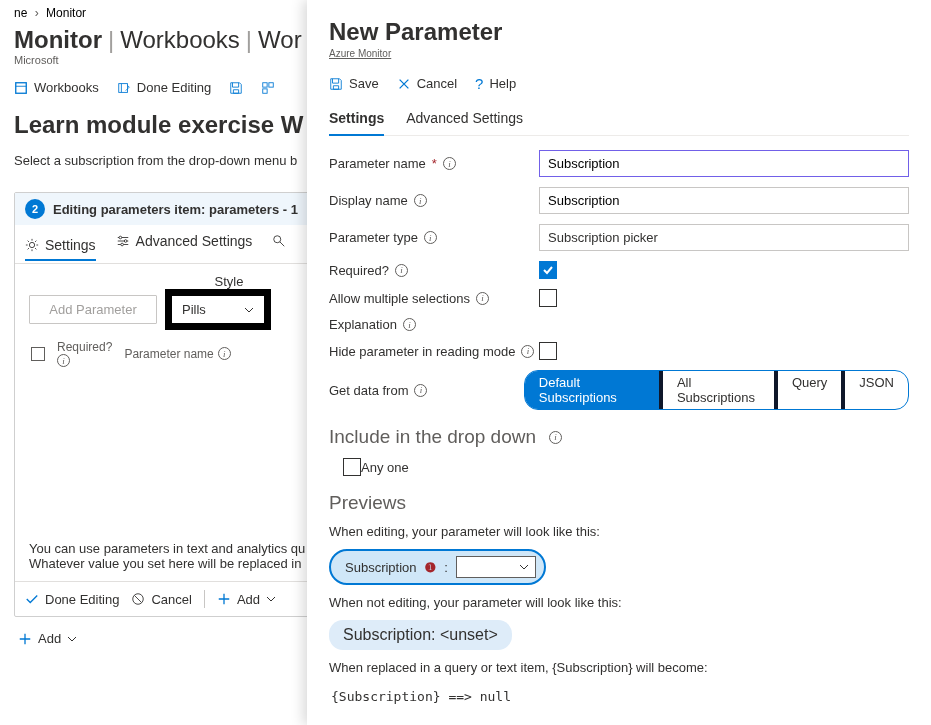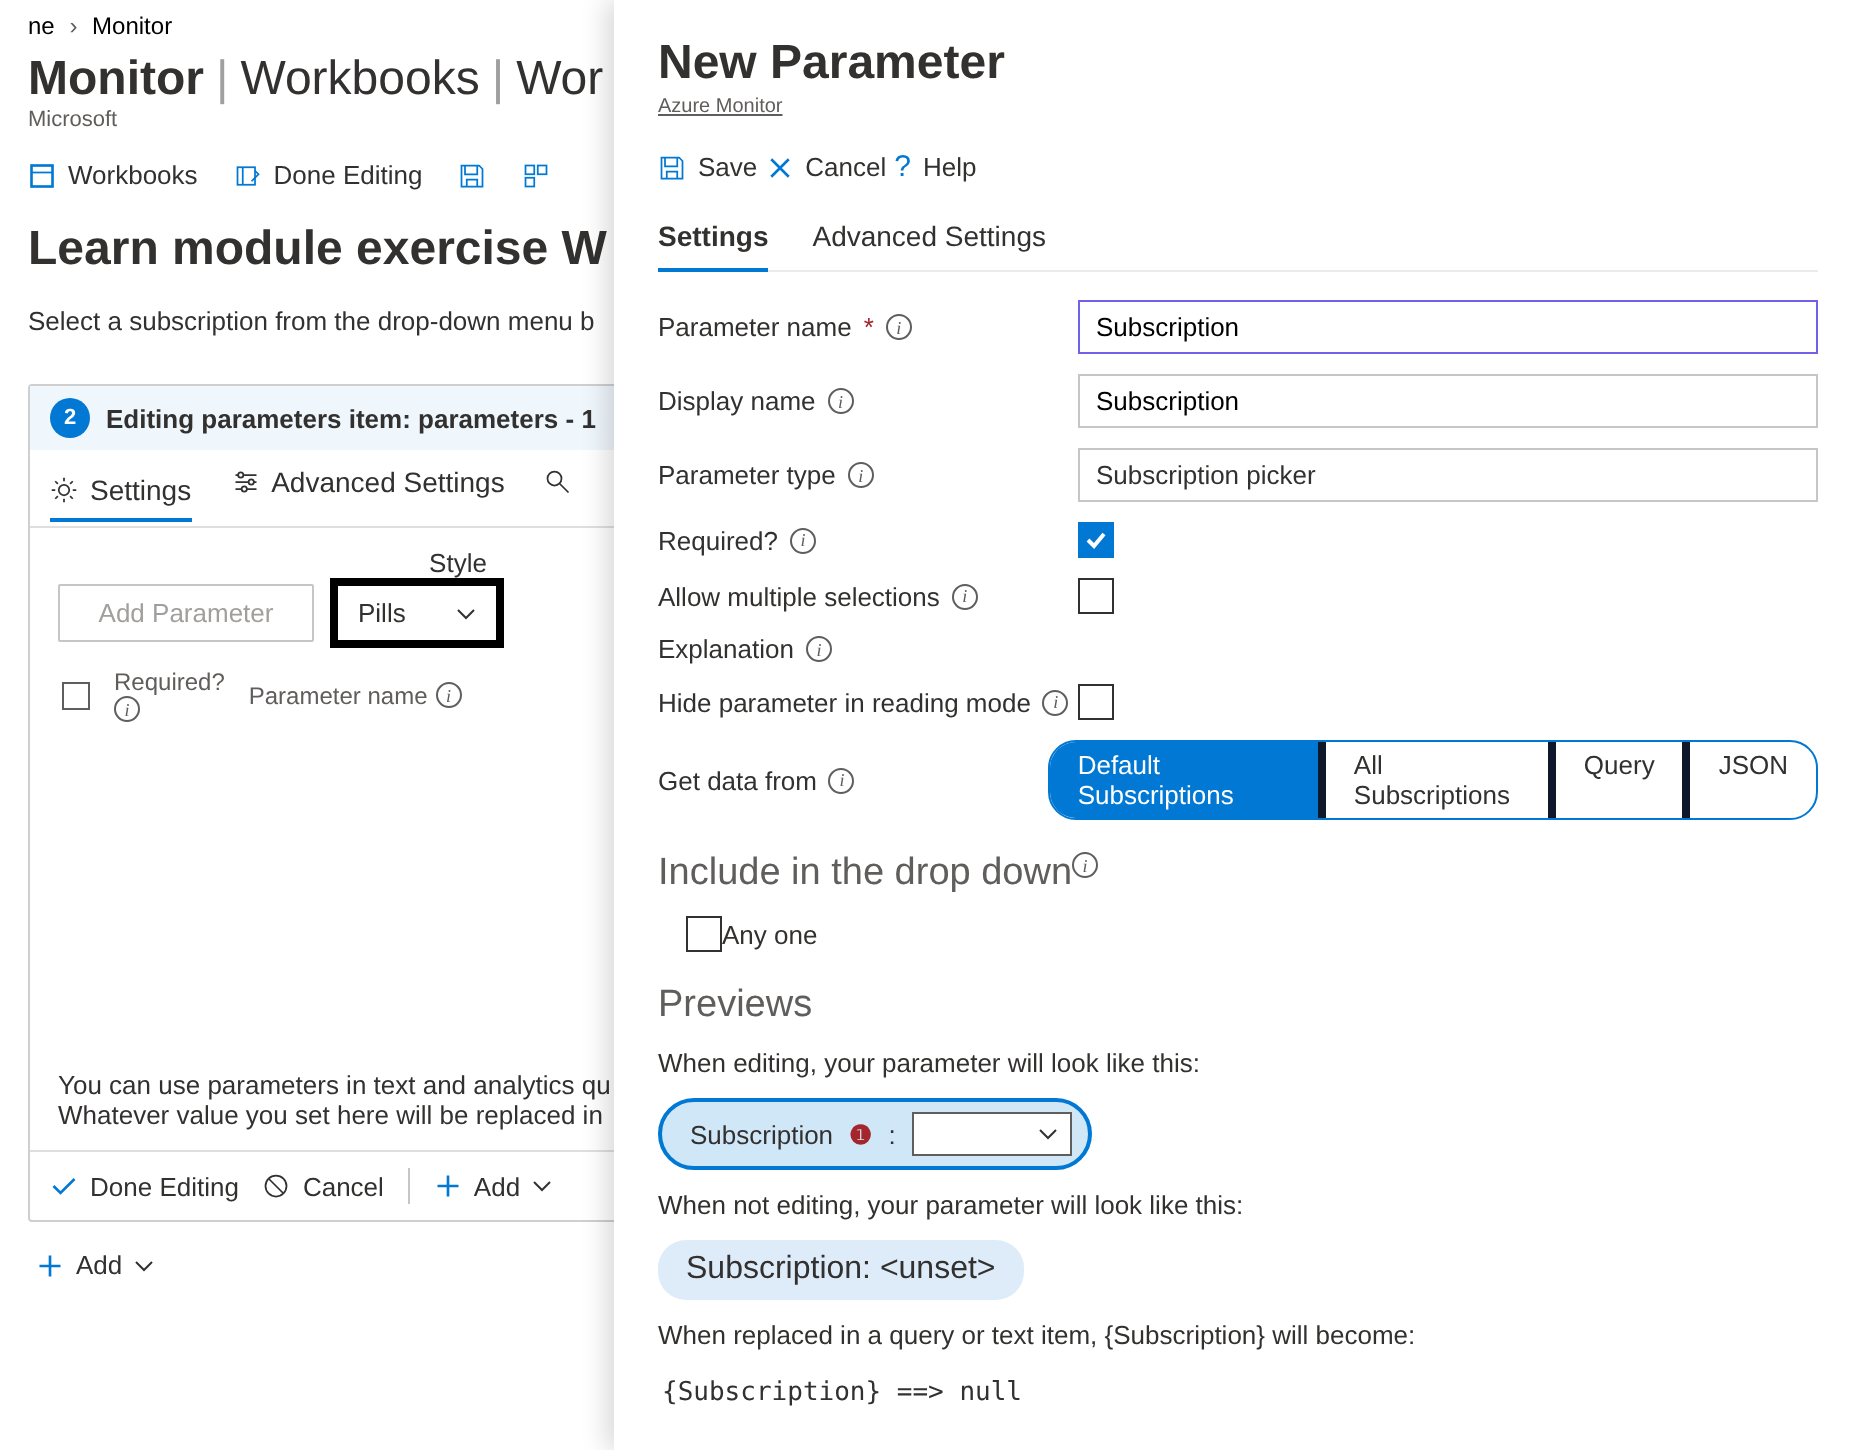--- a/index.html
+++ b/index.html
@@ -29,59 +29,59 @@
     .step-badge { width: 20px; height: 20px; border-radius: 50%; background: #0078d4; color: #fff; display: inline-flex; align-items: center; justify-content: center; font-size: 11px; font-weight: 700; }
     
     .step-tabs { display: flex; align-items: center; padding: 8px 10px; gap: 20px; border-bottom: 1px solid #e1dfdd; }
     .step-tab { display: inline-flex; align-items: center; gap: 6px; font-size: 14px; cursor: pointer; padding-bottom: 6px; }
     .step-tab.active { border-bottom: 2px solid #0078d4; margin-bottom: -9px; }
     
     .param-area { padding: 10px 14px 8px; }
     .style-label { text-align: center; width: 120px; margin-left: 140px; font-size: 13px; }
     .row-controls { display: flex; gap: 8px; align-items: center; }
     .add-param-btn { border: 1px solid #c8c6c4; background: #fff; color: #a19f9d; padding: 6px 16px; border-radius: 1px; font-size: 13px; cursor: pointer; width:128px; }
-    .sel { border: 4px solid #000000; padding: 6px 10px; font-size: 13px; width: 87px; display:flex; justify-content:space-between; align-items:center; }
+    .sel { border: 7px solid #000000; padding: 6px 10px; font-size: 13px; width: 106px; display:flex; justify-content:space-between; align-items:center; }
     
     .grid-head { display: flex; align-items: center; gap: 12px; padding: 10px 2px; font-size: 12px; color: #605e5c; }
     .chk { width: 14px; height: 14px; border: 1px solid #605e5c; }
     
     .hint-block { padding: 6px 14px 10px; font-size: 13px; color: #323130; }
     
     .footer-actions { display: flex; align-items: center; gap: 12px; padding: 8px 10px; border-top: 1px solid #e1dfdd; font-size: 13px; }
     .fa-item { display: inline-flex; align-items: center; gap: 6px; cursor: pointer; }
     .v-sep { width: 1px; height: 18px; background: #c8c6c4; }
     
     .root-add { padding: 14px 0 0 4px; display:inline-flex; align-items:center; gap:6px; cursor:pointer; font-size:13px; }
     
     
     .panel { position: absolute; top: 0; right: 0; width: 624px; height: 100%; background: #fff; box-shadow: -4px 0 12px rgba(0,0,0,0.15); padding: 18px 22px 10px; overflow-y: auto; margin-left: 11px; }
     .panel h2 { font-size: 24px; font-weight: 600; }
     .panel .sub { font-size: 10px; color: #605e5c; margin-top: 2px; margin-bottom: 10px; text-decoration: underline; }
-    .panel-actions { display: flex; gap: 4px; padding: 6px 0 12px; font-size: 13px; }
+    .panel-actions { display: flex; gap: 18px; padding: 6px 0 12px; font-size: 13px; }
     .pa-item { display: inline-flex; align-items: center; gap: 6px; cursor: pointer; }
     
     .panel-tabs { display: flex; gap: 22px; border-bottom: 1px solid #edebe9; margin-bottom: 14px; }
     .ptab { font-size: 14px; padding: 6px 0 8px; cursor: pointer; }
     .ptab.active { border-bottom: 2px solid #0078d4; font-weight: 600; margin-bottom: -1px; }
     
     .frow { display: flex; align-items: center; margin-bottom: 10px; }
     .flabel { width: 210px; font-size: 13px; display: flex; align-items: center; gap: 6px; }
     .req { color: #a4262c; }
     .finput { flex: 1; border: 1px solid #605e5c; padding: 5px 8px; font-size: 13px; }
     .finput.active { border-color: #7160e8; }
     .finput.ro { border-color: #c8c6c4; }
     .checkbox-sq { width: 18px; height: 18px; border: 1px solid #323130; display: inline-flex; align-items: center; justify-content: center; }
     .checkbox-sq.checked { background: #0078d4; border-color: #0078d4; color: #fff; }
     
     .pill-group { display: inline-flex; border: 1px solid #0078d4; border-radius: 14px; overflow: hidden; }
     .pill { padding: 4px 14px; font-size: 13px; cursor: pointer; border-right: 4px solid #0f172a; }
     .pill:last-child { border-right: none; }
     .pill.active { background: #0078d4; color: #fff; }
     
-    .section-h { font-size: 19px; font-weight: 400; color: #605e5c; margin: 16px 0 10px; display:flex; gap:0; }
+    .section-h { font-size: 19px; font-weight: 400; color: #605e5c; margin: 16px 0 10px; display:flex; align-items:center; gap:13px; }
     .info-ico { width: 13px; height: 13px; border: 1px solid #605e5c; border-radius: 50%; display: inline-flex; align-items: center; justify-content: center; font-size: 9px; color: #605e5c; font-family: Georgia, serif; font-style: italic; }
     
     .anyone { display: flex; align-items: center; gap: 0; margin-left: 14px; }
     
     .ptext { font-size: 13px; margin: 10px 0; }
     .preview-pill { display: inline-flex; align-items: center; gap: 8px; background: #d0e7f8; border: 2px solid #0078d4; border-radius: 18px; padding: 5px 8px 5px 14px; font-size: 13px; }
     .preview-pill .dd { width: 80px; height: 22px; border: 1px solid #605e5c; background: #fff; display:flex; align-items:center; justify-content:flex-end; padding-right:6px; }
     .err-ico { color: #a4262c; font-weight: bold; }
     
     .preview-pill2 { display: inline-block; background: #deecf9; border-radius: 14px; padding: 6px 14px; font-size: 16px; }

